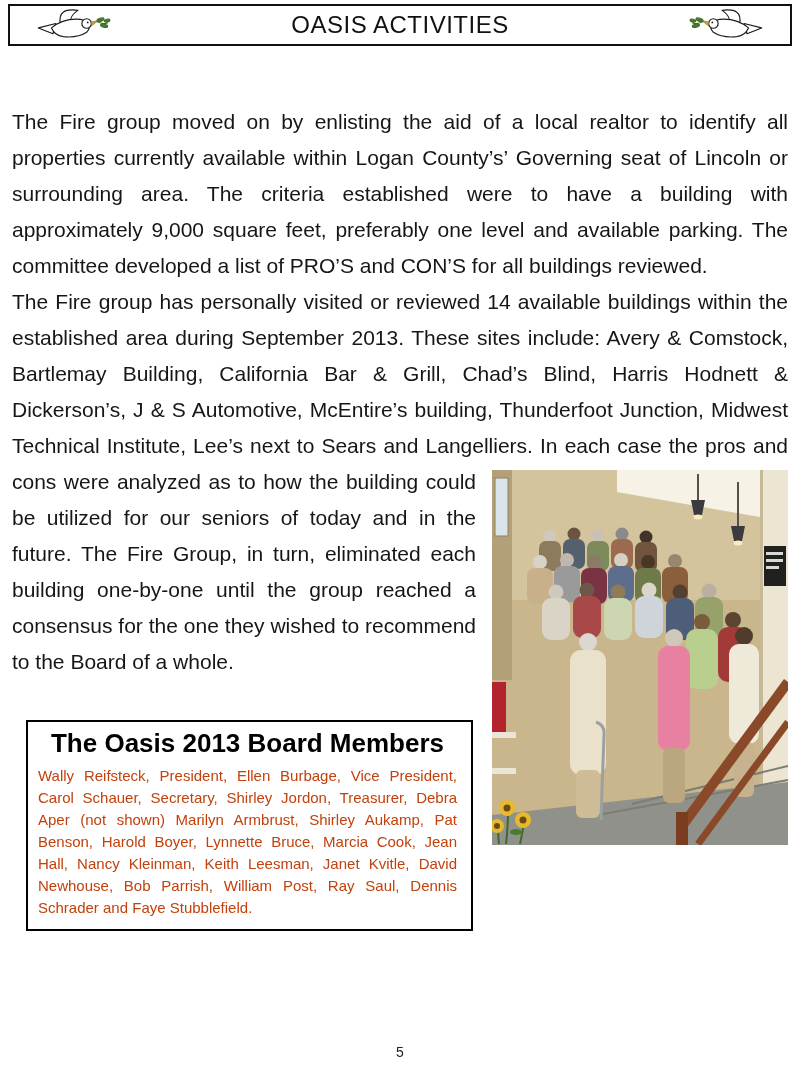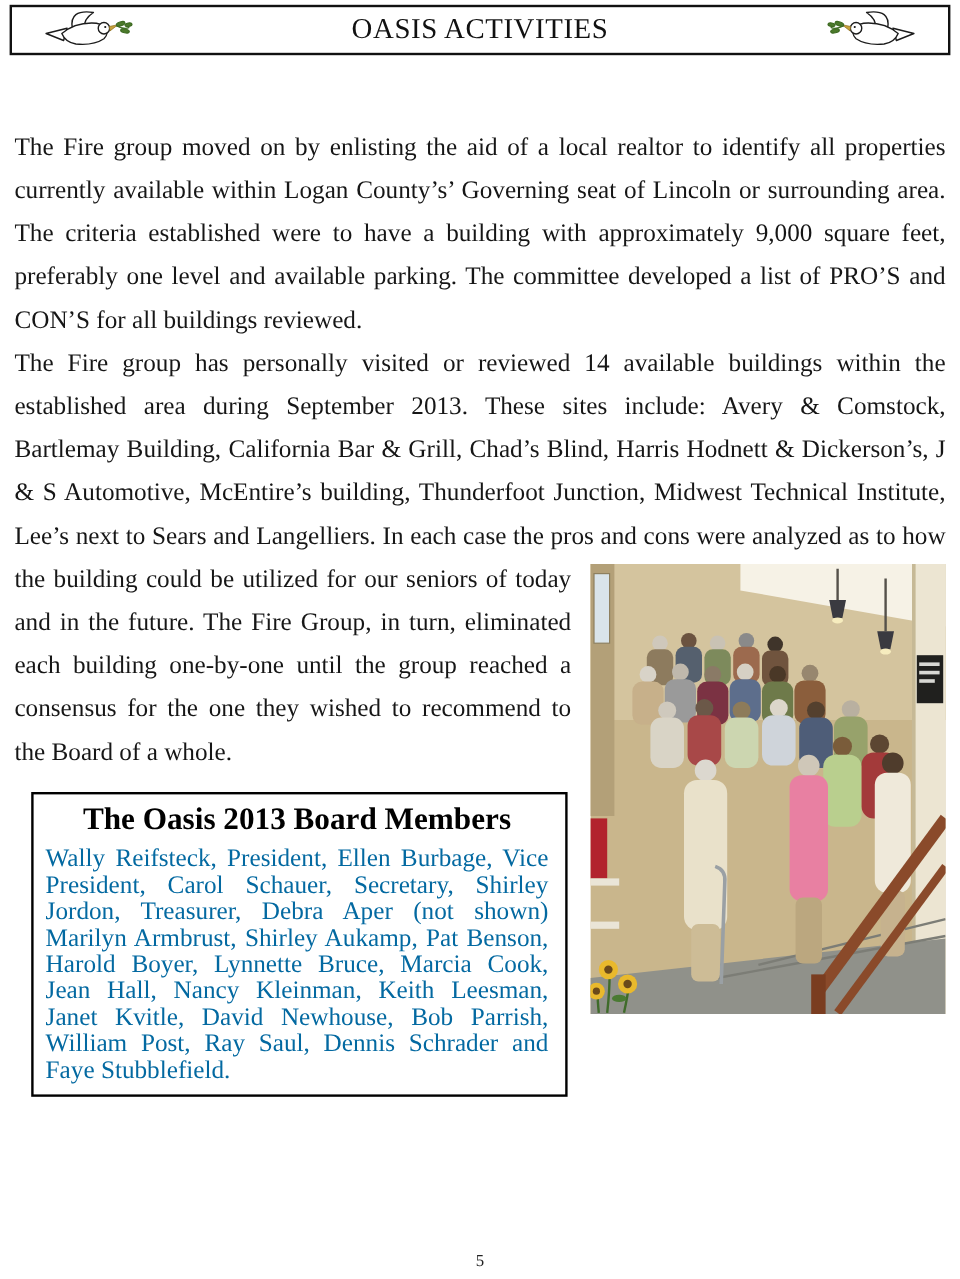--- a/index.html
+++ b/index.html
@@ -1,21 +1,21 @@
 <!DOCTYPE html>
 <html><head>
 <meta charset="utf-8">
 <style>
   html, body { margin: 0; padding: 0; background: #ffffff; }
   .page {
     position: relative;
     width: 800px;
     height: 1066px;
     background: #ffffff;
-    font-family: Liberation Serif, serif;
+    font-family: Liberation Sans, sans-serif;
     color: #161616;
     overflow: hidden;
   }
 
   
   .header {
     position: absolute;
     top: 4px; left: 8px; right: 8px;
     height: 42px;
     border: 2px solid #111;
@@ -57,37 +57,37 @@
     width: 296px;
     height: 375px;
     margin: 6px 0 10px 16px;
   }
   .photo-float svg { display: block; width: 296px; height: 375px; }
 
   
   .board-box {
     box-sizing: border-box;
     width: 447px;
-    margin: 16px 0 0 14px;
+    margin: 40px 0 0 14px;
     border: 2px solid #000;
     padding: 4px 14px 10px 10px;
     background: #fff;
   }
   .board-title {
     text-align: center;
     font-weight: bold;
     font-size: 26px;
     margin: 2px 0 6px 0;
     color: #000;
   }
   .board-text {
-    font-size: 21px;
+    font-size: 15px;
     line-height: 22px;
     text-align: justify;
-    color: #0369a1;
+    color: #c2410c;
   }
 
   .footer {
     position: absolute;
     bottom: 6px;
     left: 0; right: 0;
     text-align: center;
     font-size: 14px;
     color: #222;
   }

